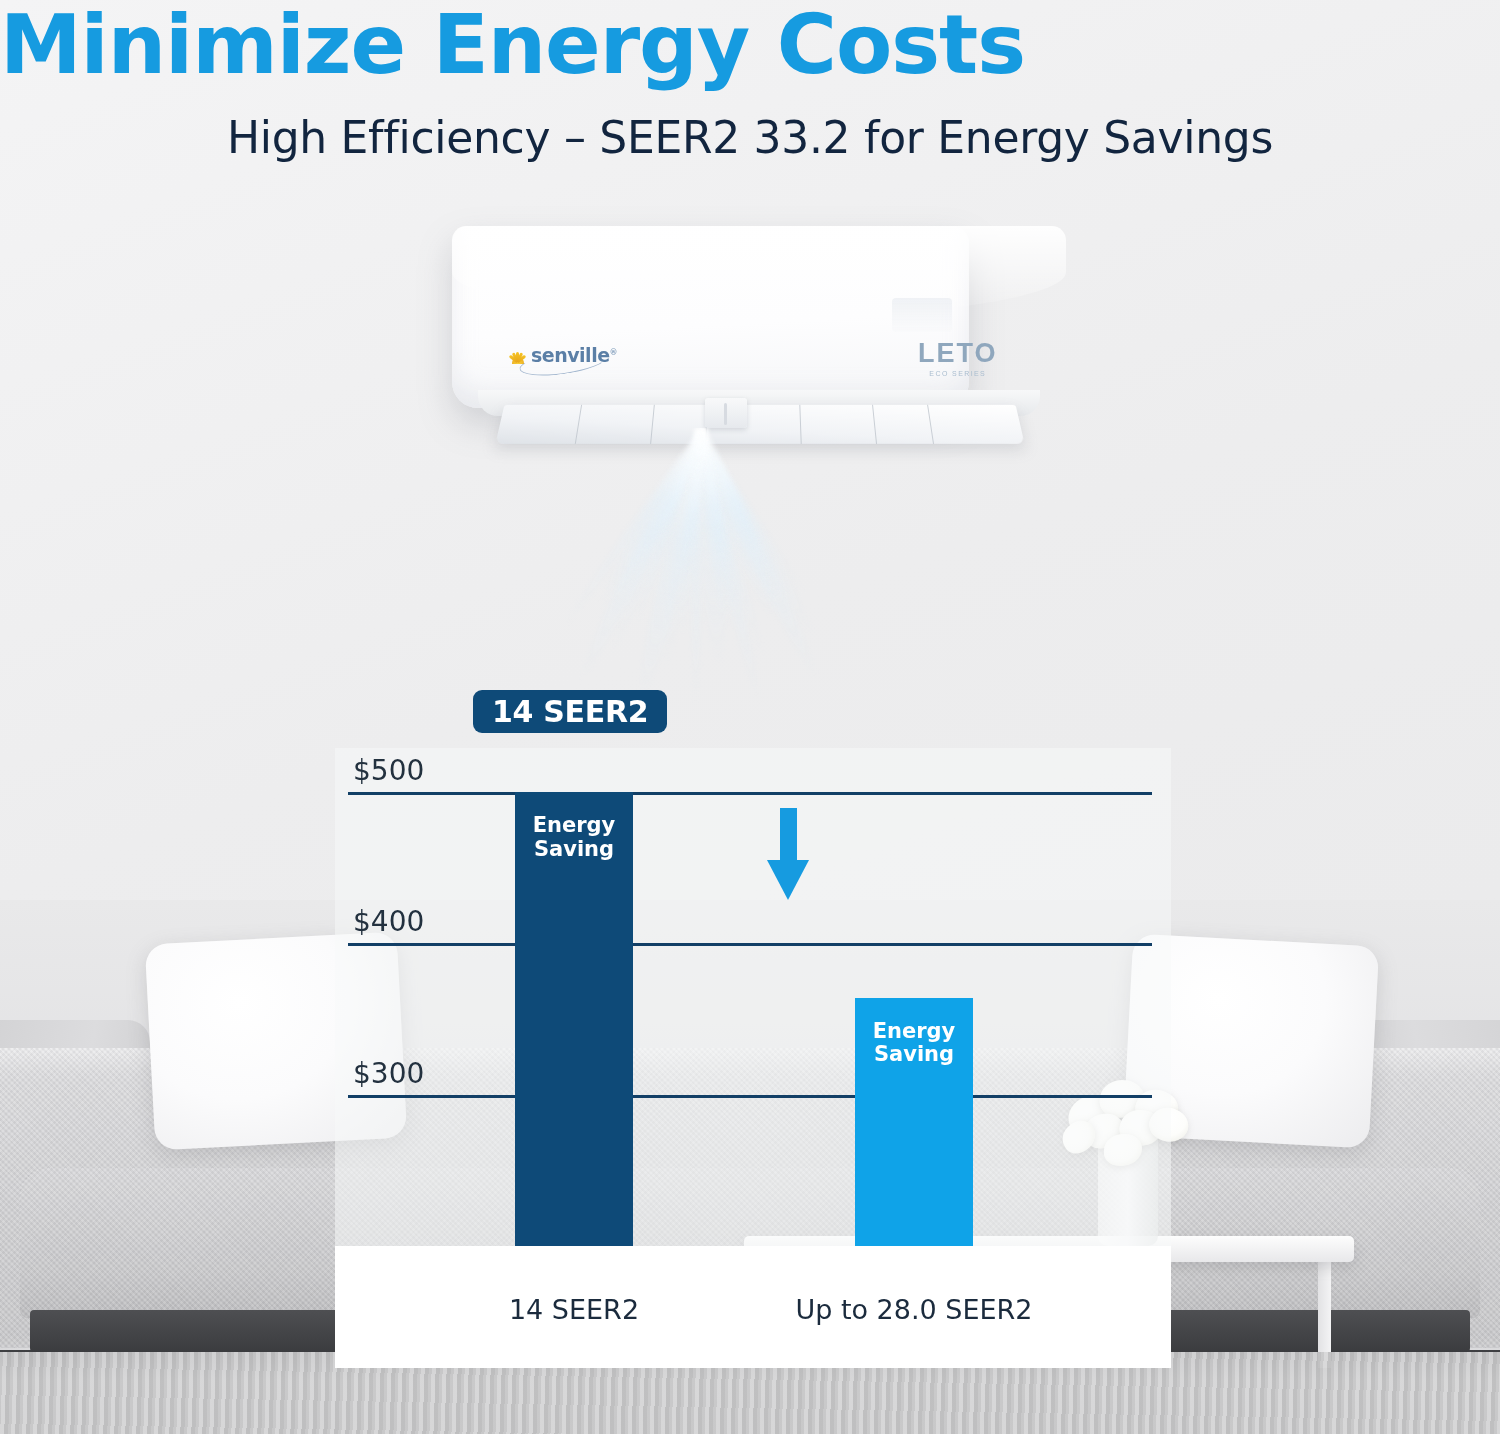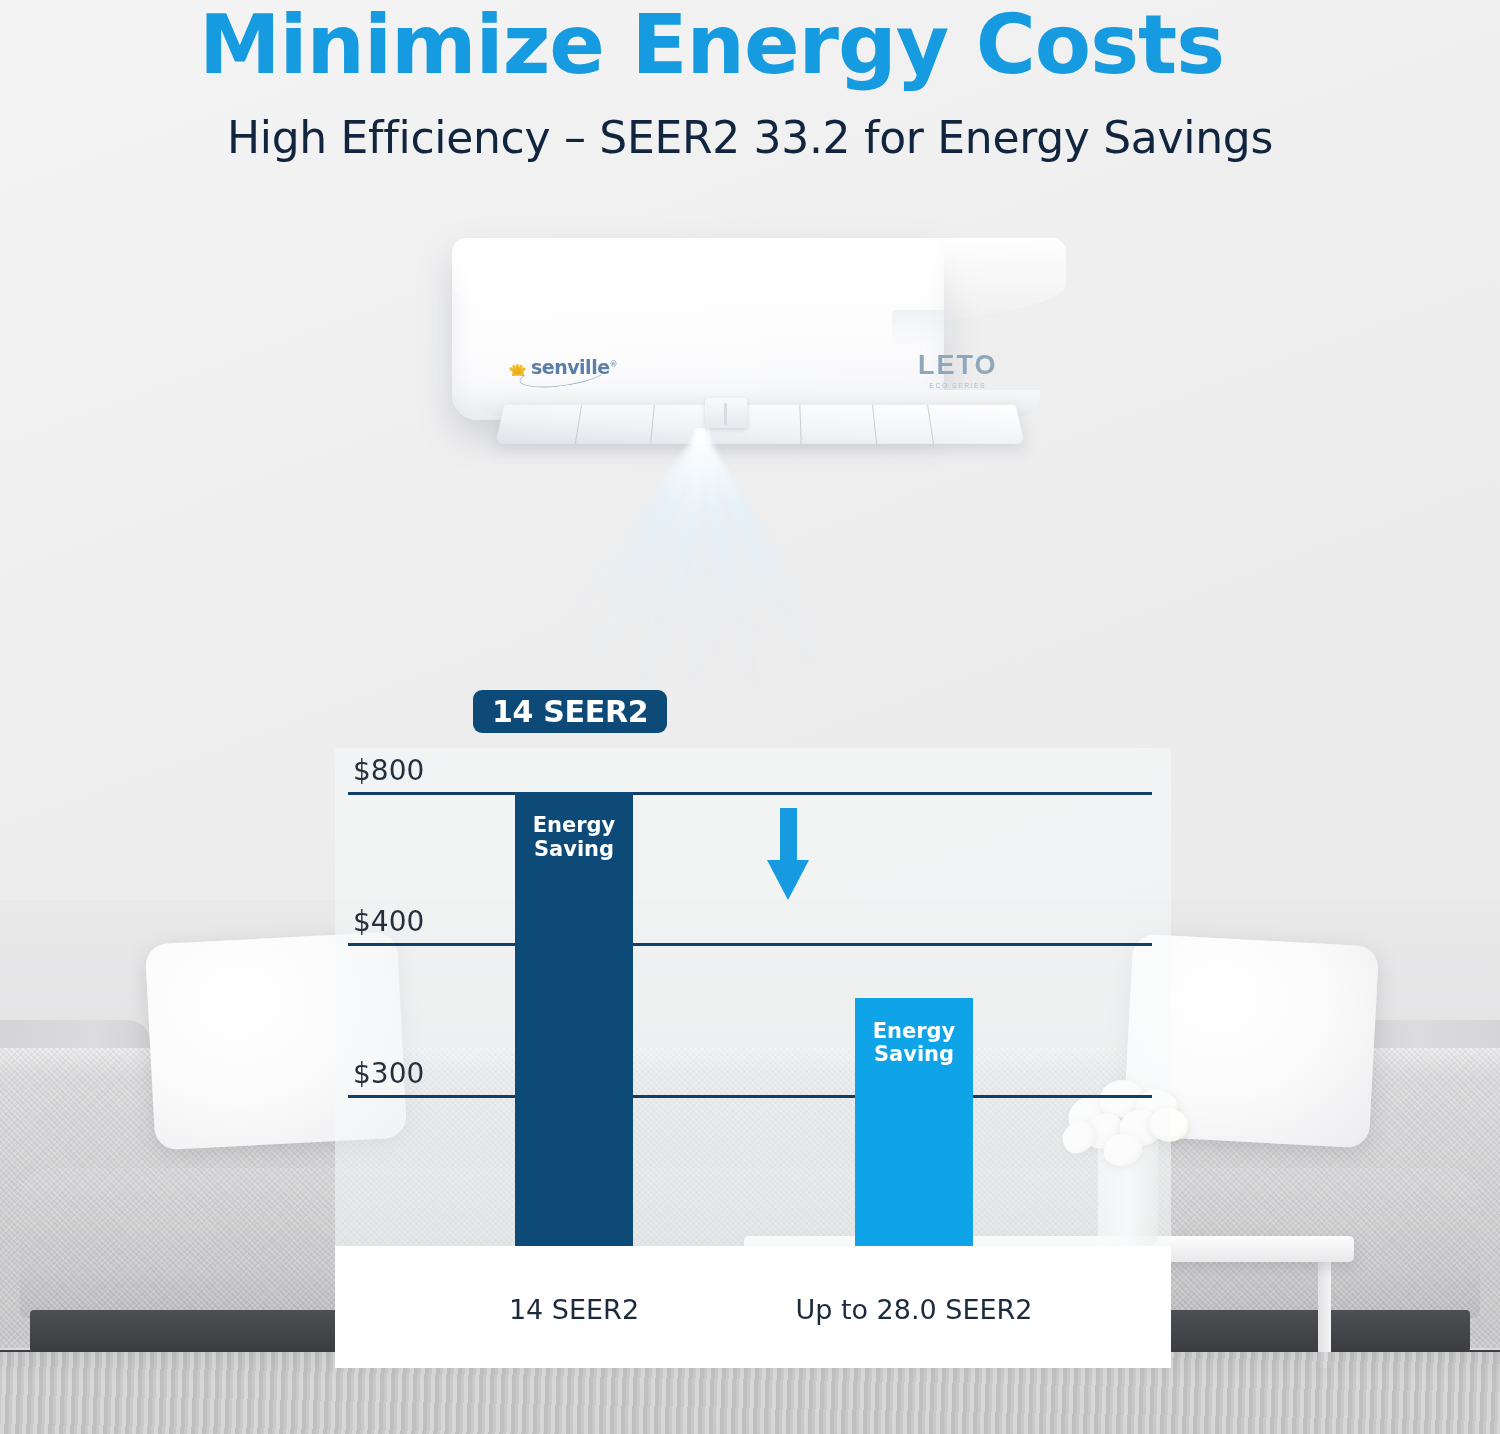--- a/index.html
+++ b/index.html
@@ -60,25 +60,25 @@
                background:linear-gradient(90deg,#e2e2e4,#f4f4f5);}
   .vase{position:absolute;left:1098px;top:222px;width:60px;height:124px;
         background:linear-gradient(90deg,rgba(255,255,255,.6),rgba(248,248,250,.95),rgba(225,228,228,.7));
         border-radius:5px 5px 10px 10px;}
   .bloom{position:absolute;border-radius:54% 46% 58% 42%;
          background:radial-gradient(ellipse at 38% 32%,#ffffff 0%,#fdfdfb 55%,#eaeae2 100%);
          box-shadow:0 2px 7px rgba(140,140,135,.25);}
 
   
   .ac-wrap{position:absolute;left:452px;top:222px;width:614px;height:215px;}
-  .ac-body{position:absolute;left:0;top:16px;width:492px;height:182px;
+  .ac-body{position:absolute;left:0;top:4px;width:492px;height:182px;
            background:linear-gradient(177deg,#ffffff 0%,#fdfdfe 54%,#f4f5f7 100%);
            border-radius:17px 17px 26px 26px;
            box-shadow:0 16px 34px rgba(120,125,135,.26),
-                      inset 0 -14px 24px rgba(205,210,218,.35);}
+                      inset 0 -14px 24px rgba(205,210,218,.35);padding-left:25px;}
   .ac-shine{position:absolute;left:0;top:0;width:614px;height:92px;
             border-radius:17px 17px 60% 60%;
             background:linear-gradient(180deg,rgba(255,255,255,.95),rgba(255,255,255,0));}
   .ac-lip{position:absolute;left:26px;top:168px;width:562px;height:26px;
           background:linear-gradient(180deg,#f7f8f9 0%,#e7e9ec 100%);
           border-radius:0 0 20px 20px;}
   .louver{position:absolute;left:48px;top:182px;width:520px;height:40px;
           background:linear-gradient(183deg,#ffffff 0%,#f1f3f6 60%,#dfe3e8 100%);
           border-radius:3px 3px 8px 8px;transform:perspective(260px) rotateX(13deg);
           box-shadow:0 6px 14px rgba(130,135,145,.22);}
@@ -112,21 +112,21 @@
   .eco{font-size:7px;letter-spacing:1.4px;color:#a9bdcf;margin-top:1px;}
 
   
   .airflow{position:absolute;left:300px;top:428px;width:780px;height:330px;
            pointer-events:none;overflow:hidden;}
   .ray{position:absolute;top:0;transform-origin:50% 0;border-radius:50%;
        background:linear-gradient(180deg,rgba(255,255,255,.92) 0%,rgba(222,240,252,.55) 40%,rgba(226,240,250,0) 100%);
        filter:blur(2.4px);}
 
   
-  .headline{position:absolute;left:0;top:4px;width:1224px;text-align:right;
+  .headline{position:absolute;left:0;top:4px;width:1224px;text-align:left;
             font-size:82px;font-weight:700;letter-spacing:-1px;line-height:1;
             color:#169BE0;font-family:"DejaVu Sans",sans-serif;}
   .subhead{position:absolute;left:0;top:112px;width:1500px;text-align:center;
            font-size:44px;font-weight:400;color:#12253f;letter-spacing:-.3px;
            font-family:"DejaVu Sans",sans-serif;}
 
   
   .chart{position:absolute;left:335px;top:690px;width:836px;height:680px;}
   .chart-tint{position:absolute;left:0;top:58px;width:836px;height:560px;
               background:rgba(248,249,250,.52);}
@@ -265,21 +265,21 @@
     <div class="chart-tint"></div>
 
     <div class="badge badge-a">14 SEER2</div>
 
     <div id="gridlines">
         <div class="gridline" style="top: 102px;"></div>
         <div class="gridline" style="top: 253.333px;"></div>
         <div class="gridline" style="top: 404.667px;"></div>
       </div>
     <div id="ylabels">
-        <div class="axis-label" style="top: 64px;">$800</div>
+        <div class="axis-label" style="top: 64px;">$500</div>
         <div class="axis-label" style="top: 215.333px;">$400</div>
         <div class="axis-label" style="top: 366.667px;">$300</div>
       </div>
 
     <div class="bar bar-a" id="bar-a" style="top: 102px; height: 576px;">
       <div class="bar-txt" id="bar-a-txt" style="top: 22px;">Energy<br>Saving</div>
     </div>
     <div class="bar bar-b" id="bar-b" style="top: 307.813px; height: 370.187px;">
       <div class="bar-txt" id="bar-b-txt" style="top: 22px;">Energy<br>Saving</div>
     </div>

